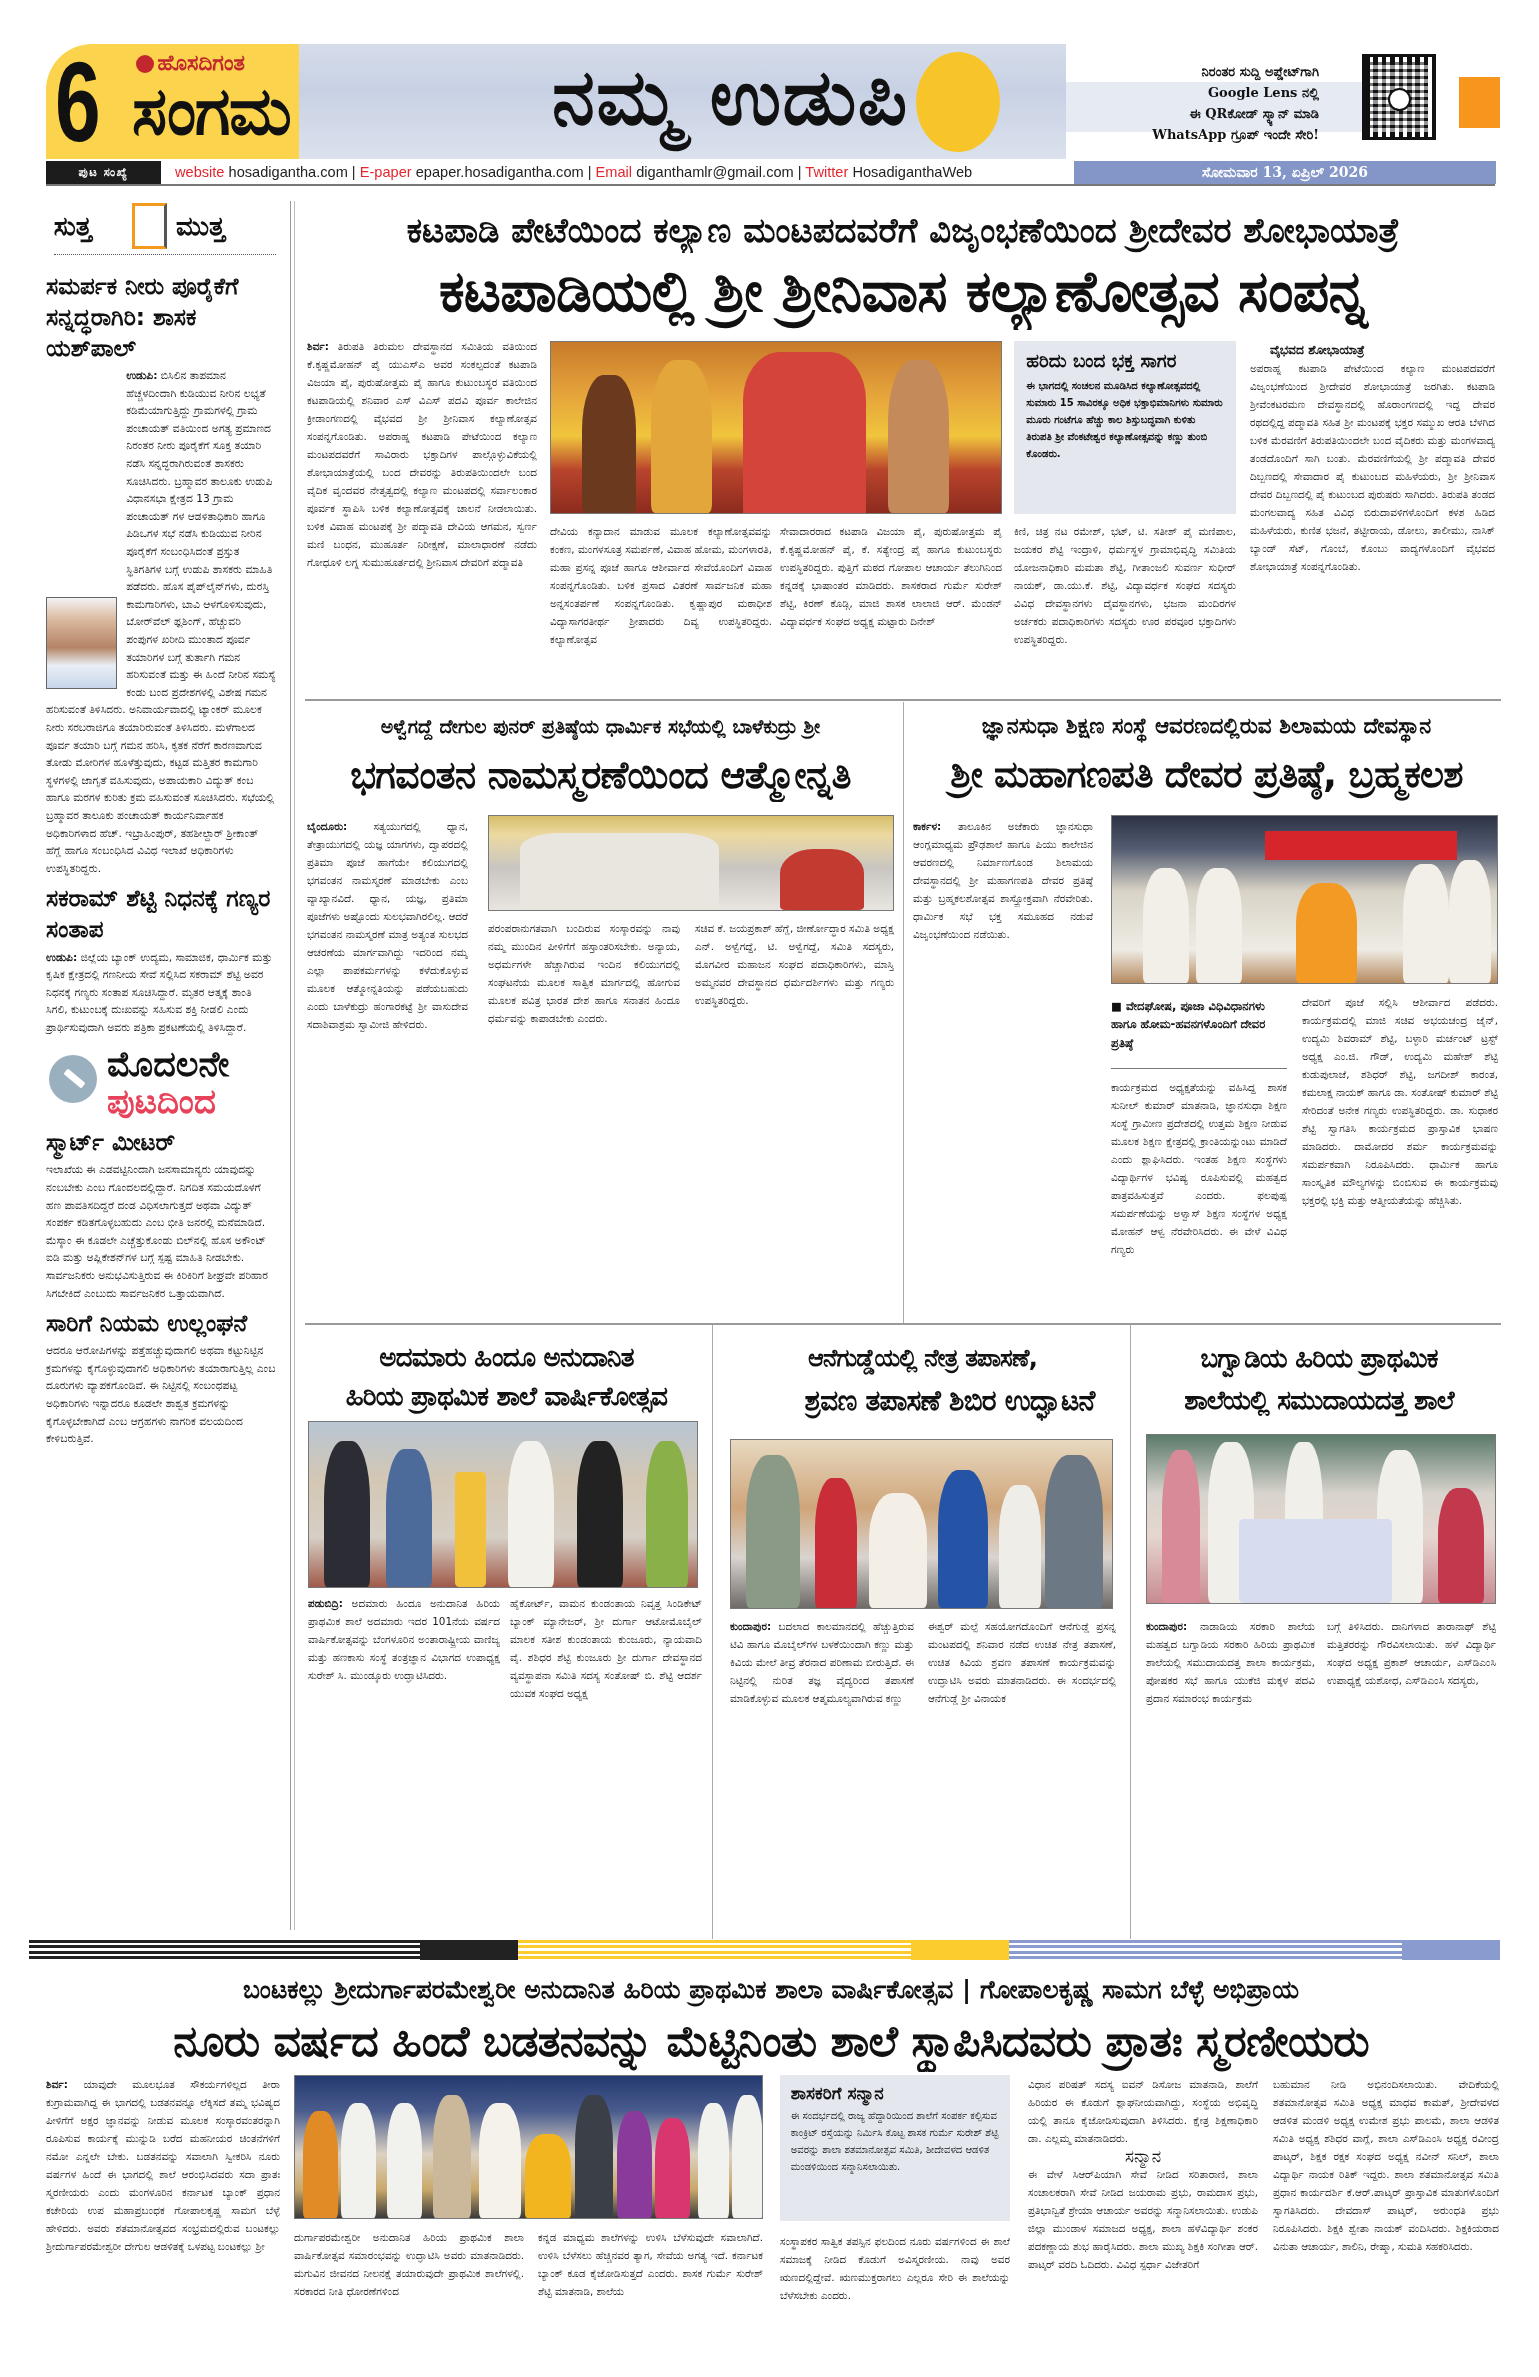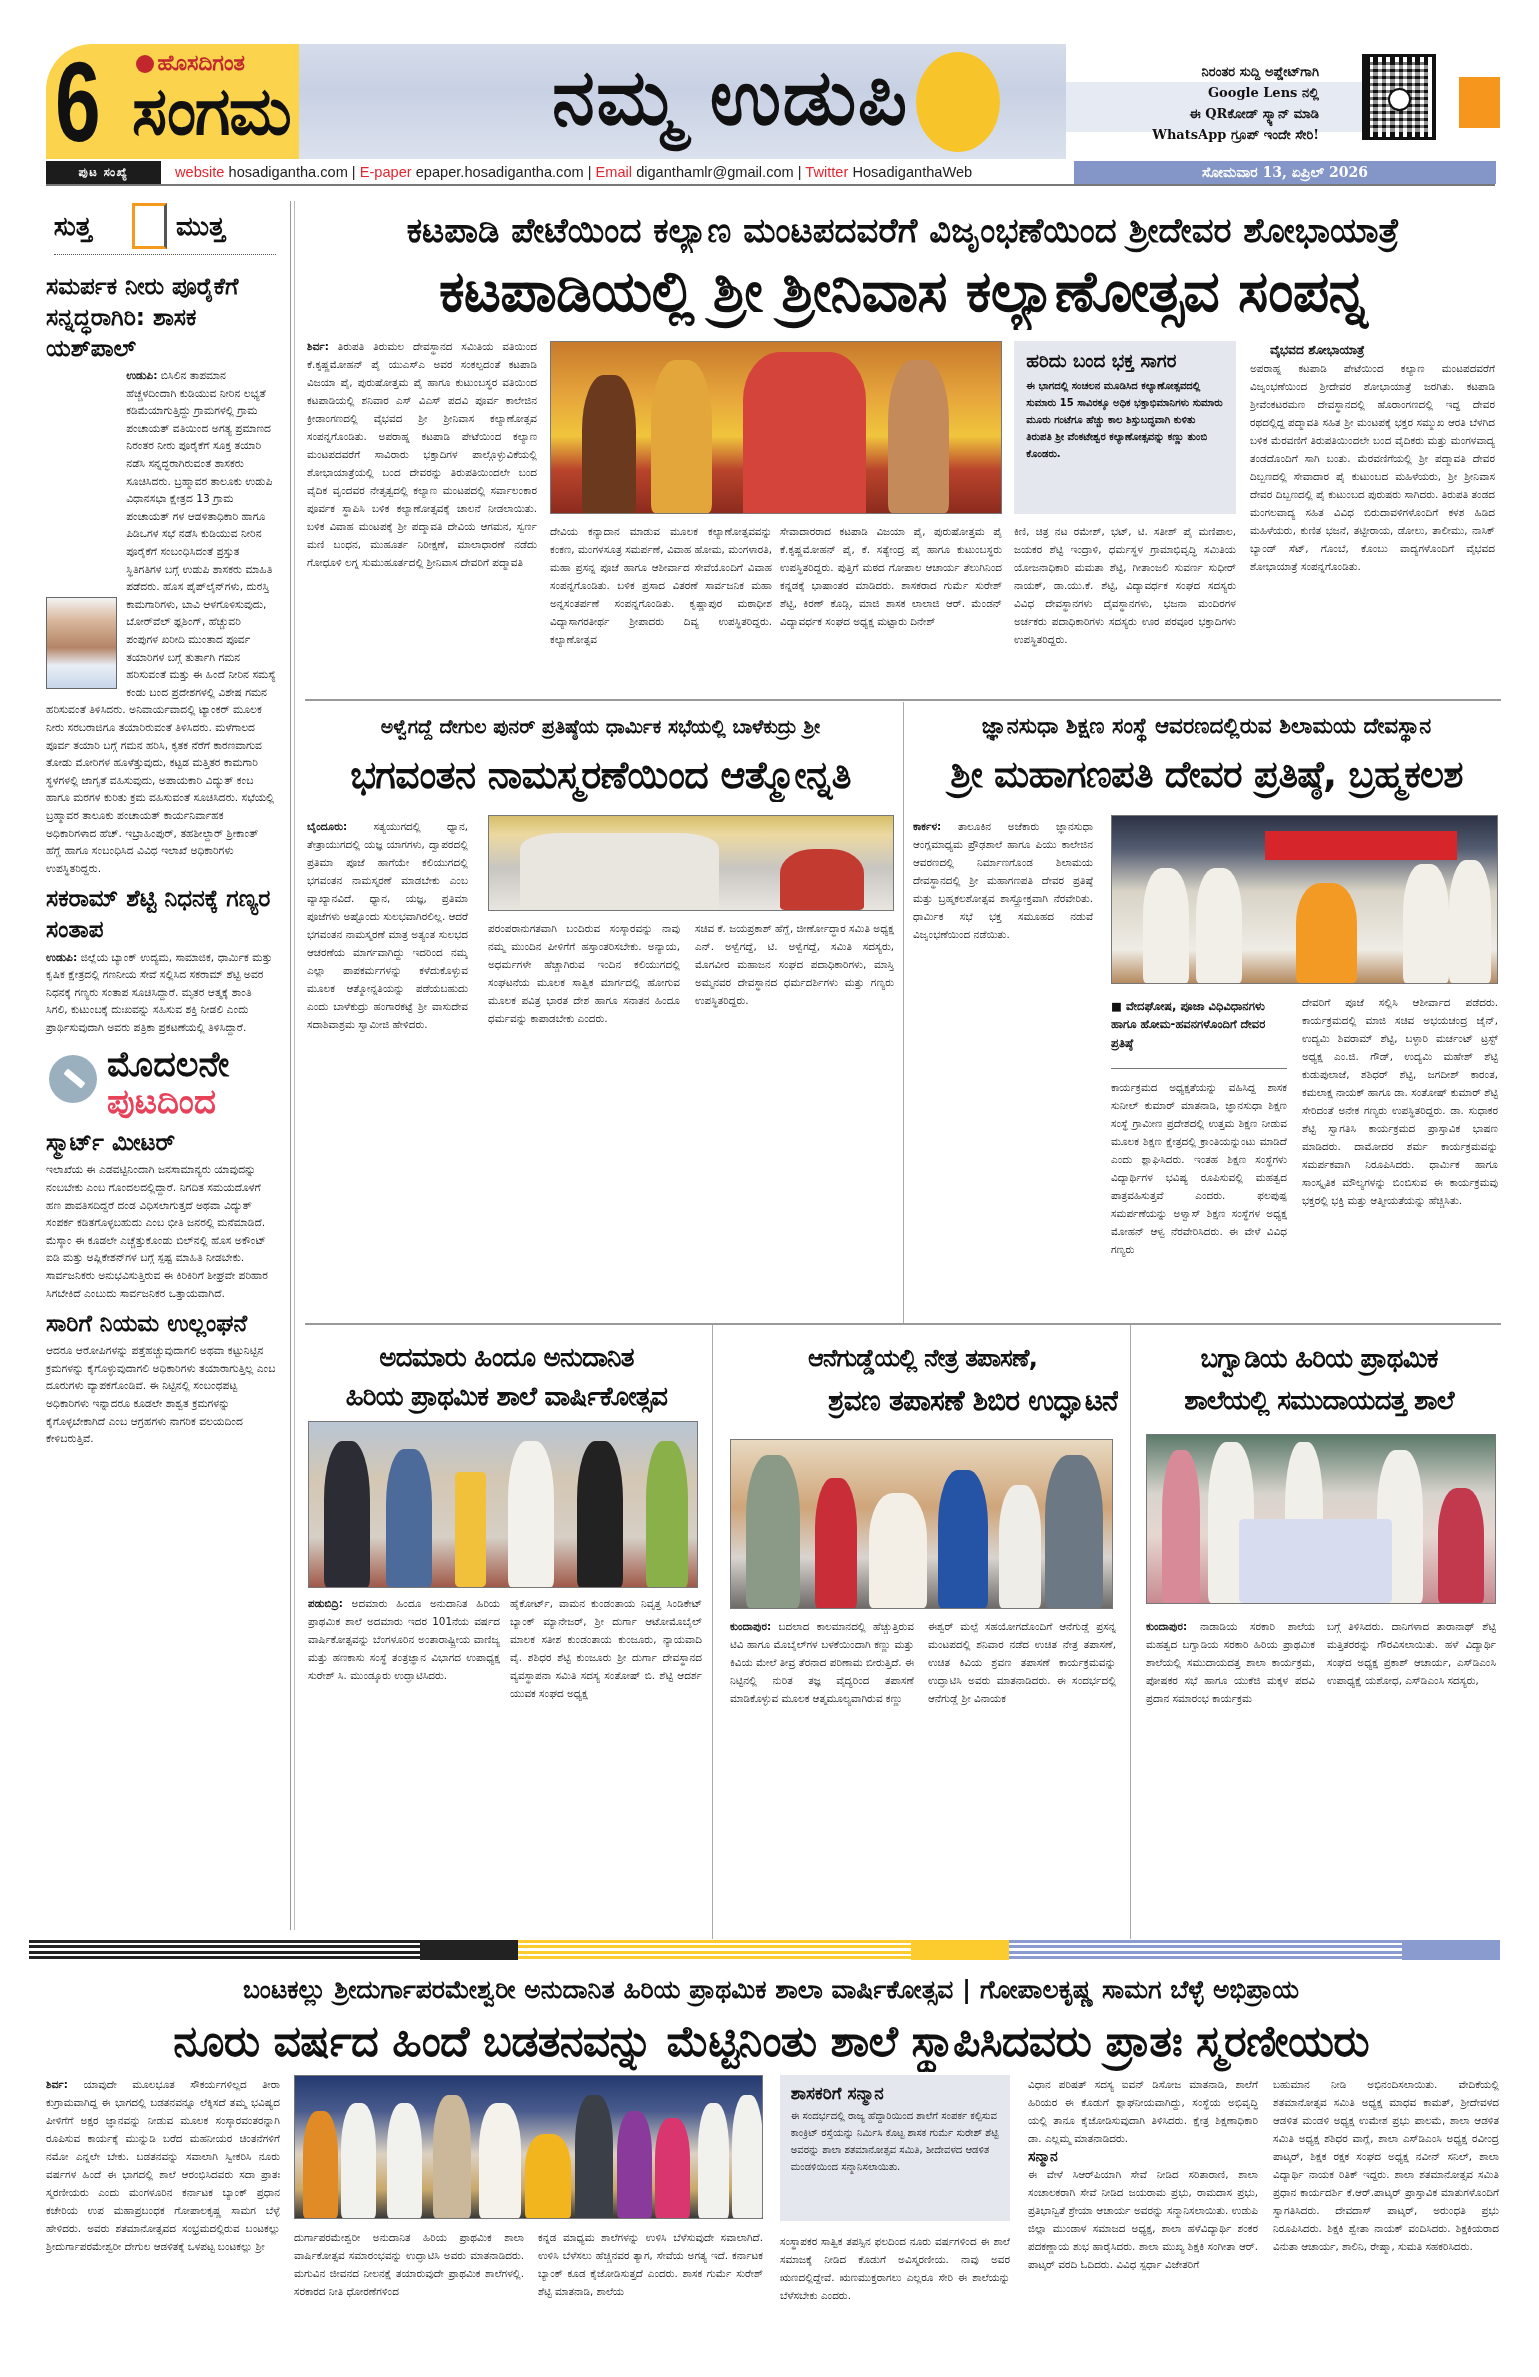--- a/index.html
+++ b/index.html
@@ -239,21 +239,21 @@
     <div class="person" style="left:199px;width:46px;height:146px;background:#f3f1ec;"></div>
     <div class="person" style="left:268px;width:46px;height:146px;background:#222;"></div>
     <div class="person" style="left:337px;width:42px;height:146px;background:#8ab04a;"></div>
   </div>
   <div class="body-text" style="position:absolute;left:308px;top:1594px;width:192px;height:337px;overflow:hidden;"><b>ಪಡುಬಿದ್ರಿ:</b> <span>ಅದಮಾರು ಹಿಂದೂ ಅನುದಾನಿತ ಹಿರಿಯ ಪ್ರಾಥಮಿಕ ಶಾಲೆ ಅದಮಾರು ಇದರ 101ನೆಯ ವರ್ಷದ ವಾರ್ಷಿಕೋತ್ಸವನ್ನು ಬೆಂಗಳೂರಿನ ಅಂತಾರಾಷ್ಟ್ರೀಯ ವಾಣಿಜ್ಯ ಮತ್ತು ಹಣಕಾಸು ಸಂಸ್ಥೆ ತಂತ್ರಜ್ಞಾನ ವಿಭಾಗದ ಉಪಾಧ್ಯಕ್ಷ ಸುರೇಶ್ ಸಿ. ಮುಂಡ್ಕೂರು ಉದ್ಘಾಟಿಸಿದರು.</span></div>
   <div class="body-text" style="position:absolute;left:510px;top:1594px;width:192px;height:337px;overflow:hidden;">ಹೈಕೋರ್ಟ್, ವಾಮನ ಕುಂಡಂತಾಯ ನಿವೃತ್ತ ಸಿಂಡಿಕೇಟ್ ಬ್ಯಾಂಕ್ ಮ್ಯಾನೇಜರ್, ಶ್ರೀ ದುರ್ಗಾ ಆಟೋಮೊಬೈಲ್ ಮಾಲಕ ಸತೀಶ ಕುಂಡಂತಾಯ ಕುಂಜೂರು, ನ್ಯಾಯವಾದಿ ವೈ. ಶಶಿಧರ ಶೆಟ್ಟಿ ಕುಂಜೂರು ಶ್ರೀ ದುರ್ಗಾ ದೇವಸ್ಥಾನದ ವ್ಯವಸ್ಥಾಪನಾ ಸಮಿತಿ ಸದಸ್ಯ ಸಂತೋಷ್ ಬಿ. ಶೆಟ್ಟಿ ಆದರ್ಶ ಯುವಕ ಸಂಘದ ಅಧ್ಯಕ್ಷ</div>
 </section>
 
 <section>
   <h2 class="headline" style="position:absolute;left:721px;top:1338px;width:403px;font-size:24px;line-height:41px;">ಆನೆಗುಡ್ಡೆಯಲ್ಲಿ ನೇತ್ರ ತಪಾಸಣೆ,</h2>
-  <h2 class="headline" style="position:absolute;left:715px;top:1380px;width:403px;font-size:28px;line-height:41px;text-align:right;">ಶ್ರವಣ ತಪಾಸಣೆ ಶಿಬಿರ ಉದ್ಘಾಟನೆ</h2>
+  <h2 class="headline" style="position:absolute;left:748px;top:1380px;width:403px;font-size:28px;line-height:41px;">ಶ್ರವಣ ತಪಾಸಣೆ ಶಿಬಿರ ಉದ್ಘಾಟನೆ</h2>
   <div class="photo ph-stage5" style="left:730px;top:1439px;width:383px;height:170px;">
     <div class="person" style="left:15.3px;width:54px;height:153px;background:#8a9a86;"></div>
     <div class="person" style="left:84px;width:42px;height:130px;background:#c92d37;"></div>
     <div class="person" style="left:138px;width:58px;height:115px;background:#f4efe6;"></div>
     <div class="person" style="left:207px;width:50px;height:138px;background:#2553a6;"></div>
     <div class="person" style="left:268px;width:42px;height:123px;background:#efede8;"></div>
     <div class="person" style="left:314px;width:58px;height:153px;background:#6d7885;"></div>
   </div>
   <div class="body-text" style="position:absolute;left:730px;top:1617px;width:184px;height:314px;overflow:hidden;"><b>ಕುಂದಾಪುರ:</b> <span>ಬದಲಾದ ಕಾಲಮಾನದಲ್ಲಿ ಹೆಚ್ಚುತ್ತಿರುವ ಟಿವಿ ಹಾಗೂ ಮೊಬೈಲ್‌ಗಳ ಬಳಕೆಯಿಂದಾಗಿ ಕಣ್ಣು ಮತ್ತು ಕಿವಿಯ ಮೇಲೆ ತೀವ್ರ ತೆರನಾದ ಪರಿಣಾಮ ಬೀರುತ್ತಿದೆ. ಈ ನಿಟ್ಟಿನಲ್ಲಿ ನುರಿತ ತಜ್ಞ ವೈದ್ಯರಿಂದ ತಪಾಸಣೆ ಮಾಡಿಕೊಳ್ಳುವ ಮೂಲಕ ಆತ್ಮಮೂಲ್ಯವಾಗಿರುವ ಕಣ್ಣು</span></div>
   <div class="body-text" style="position:absolute;left:928px;top:1617px;width:188px;height:314px;overflow:hidden;">ಈಶ್ವರ್ ಮಲ್ಪೆ ಸಹಯೋಗದೊಂದಿಗೆ ಆನೆಗುಡ್ಡೆ ಪ್ರಸನ್ನ ಮಂಟಪದಲ್ಲಿ ಶನಿವಾರ ನಡೆದ ಉಚಿತ ನೇತ್ರ ತಪಾಸಣೆ, ಉಚಿತ ಕಿವಿಯ ಶ್ರವಣ ತಪಾಸಣೆ ಕಾರ್ಯಕ್ರಮವನ್ನು ಉದ್ಘಾಟಿಸಿ ಅವರು ಮಾತನಾಡಿದರು. ಈ ಸಂದರ್ಭದಲ್ಲಿ ಆನೆಗುಡ್ಡೆ ಶ್ರೀ ವಿನಾಯಕ</div>
@@ -306,18 +306,18 @@
   <div class="body-text" style="position:absolute;left:538px;top:2228px;width:225px;height:142px;overflow:hidden;">ಕನ್ನಡ ಮಾಧ್ಯಮ ಶಾಲೆಗಳನ್ನು ಉಳಿಸಿ ಬೆಳೆಸುವುದೇ ಸವಾಲಾಗಿದೆ. ಉಳಿಸಿ ಬೆಳೆಸಲು ಹೆಚ್ಚಿನವರ ತ್ಯಾಗ, ಸೇವೆಯ ಅಗತ್ಯ ಇದೆ. ಕರ್ನಾಟಕ ಬ್ಯಾಂಕ್ ಕೂಡ ಕೈಜೋಡಿಸುತ್ತದೆ ಎಂದರು. ಶಾಸಕ ಗುರ್ಮೆ ಸುರೇಶ್ ಶೆಟ್ಟಿ ಮಾತನಾಡಿ, ಶಾಲೆಯ</div>
 
   <div class="infobox" style="left:780px;top:2075px;width:230px;height:146px;padding:7.7px 10.7px;">
     <div class="ib-head" style="font-size:17px;">ಶಾಸಕರಿಗೆ ಸನ್ಮಾನ</div>
     <div class="ib-text" style="font-size:10px;line-height:17px;font-weight:normal;">ಈ ಸಂದರ್ಭದಲ್ಲಿ ರಾಜ್ಯ ಹೆದ್ದಾರಿಯಿಂದ ಶಾಲೆಗೆ ಸಂಪರ್ಕ ಕಲ್ಪಿಸುವ ಕಾಂಕ್ರಿಟ್ ರಸ್ತೆಯನ್ನು ನಿರ್ಮಿಸಿ ಕೊಟ್ಟ ಶಾಸಕ ಗುರ್ಮೆ ಸುರೇಶ್ ಶೆಟ್ಟಿ ಅವರನ್ನು ಶಾಲಾ ಶತಮಾನೋತ್ಸವ ಸಮಿತಿ, ಶೀದೇವಳದ ಆಡಳಿತ ಮಂಡಳಿಯಿಂದ ಸನ್ಮಾನಿಸಲಾಯಿತು.</div>
   </div>
   <div class="body-text" style="position:absolute;left:780px;top:2232px;width:230px;height:138px;overflow:hidden;">ಸಂಸ್ಥಾಪಕರ ಸಾತ್ವಿಕ ತಪಸ್ಸಿನ ಫಲದಿಂದ ನೂರು ವರ್ಷಗಳಿಂದ ಈ ಶಾಲೆ ಸಮಾಜಕ್ಕೆ ನೀಡಿದ ಕೊಡುಗೆ ಅವಿಸ್ಮರಣೀಯ. ನಾವು ಅವರ ಋಣದಲ್ಲಿದ್ದೇವೆ. ಋಣಮುಕ್ತರಾಗಲು ಎಲ್ಲರೂ ಸೇರಿ ಈ ಶಾಲೆಯನ್ನು ಬೆಳೆಸಬೇಕು ಎಂದರು.</div>
 
   <div style="position:absolute;left:1028px;top:2075px;width:230px;height:295px;overflow:hidden;">
     <div class="body-text">ವಿಧಾನ ಪರಿಷತ್ ಸದಸ್ಯ ಐವನ್ ಡಿಸೋಜ ಮಾತನಾಡಿ, ಶಾಲೆಗೆ ಹಿರಿಯರ ಈ ಕೊಡುಗೆ ಶ್ಲಾಘನೀಯವಾಗಿದ್ದು, ಸಂಸ್ಥೆಯ ಅಭಿವೃದ್ಧಿ ಯಲ್ಲಿ ತಾನೂ ಕೈಜೋಡಿಸುವುದಾಗಿ ತಿಳಿಸಿದರು. ಕ್ಷೇತ್ರ ಶಿಕ್ಷಣಾಧಿಕಾರಿ ಡಾ. ಎಲ್ಲಮ್ಮ ಮಾತನಾಡಿದರು.</div>
-    <div style="font-weight:700;font-size:14px;line-height:18.4px;">ಸನ್ಮಾನ</div>
+    <div style="font-weight:400;font-size:17px;line-height:18.4px;text-align:center;">ಸನ್ಮಾನ</div>
     <div class="body-text">ಈ ವೇಳೆ ಸಿಆರ್‌ಪಿಯಾಗಿ ಸೇವೆ ನೀಡಿದ ಸರಿತಾರಾಣಿ, ಶಾಲಾ ಸಂಚಾಲಕರಾಗಿ ಸೇವೆ ನೀಡಿದ ಜಯರಾಮ ಪ್ರಭು, ರಾಮದಾಸ ಪ್ರಭು, ಪ್ರತಿಭಾನ್ವಿತೆ ಶ್ರೇಯಾ ಆಚಾರ್ಯ ಅವರನ್ನು ಸನ್ಮಾನಿಸಲಾಯಿತು. ಉಡುಪಿ ಜಿಲ್ಲಾ ಮುಂಡಾಳ ಸಮಾಜದ ಅಧ್ಯಕ್ಷ, ಶಾಲಾ ಹಳೆವಿದ್ಯಾರ್ಥಿ ಶಂಕರ ಪದಕಣ್ಣಾಯ ಶುಭ ಹಾರೈಸಿದರು. ಶಾಲಾ ಮುಖ್ಯ ಶಿಕ್ಷಕಿ ಸಂಗೀತಾ ಆರ್. ಪಾಟ್ಕರ್ ವರದಿ ಓದಿದರು. ವಿವಿಧ ಸ್ಪರ್ಧಾ ವಿಜೇತರಿಗೆ</div>
   </div>
   <div class="body-text" style="position:absolute;left:1273px;top:2075px;width:226px;height:295px;overflow:hidden;">ಬಹುಮಾನ ನೀಡಿ ಅಭಿನಂದಿಸಲಾಯಿತು. ವೇದಿಕೆಯಲ್ಲಿ ಶತಮಾನೋತ್ಸವ ಸಮಿತಿ ಅಧ್ಯಕ್ಷ ಮಾಧವ ಕಾಮತ್, ಶ್ರೀದೇವಳದ ಆಡಳಿತ ಮಂಡಳಿ ಅಧ್ಯಕ್ಷ ಉಮೇಶ ಪ್ರಭು ಪಾಲಮೆ, ಶಾಲಾ ಆಡಳಿತ ಸಮಿತಿ ಅಧ್ಯಕ್ಷ ಶಶಿಧರ ವಾಗ್ಲೆ, ಶಾಲಾ ಎಸ್‌ಡಿಎಂಸಿ ಅಧ್ಯಕ್ಷ ರವೀಂದ್ರ ಪಾಟ್ಕರ್, ಶಿಕ್ಷಕ ರಕ್ಷಕ ಸಂಘದ ಅಧ್ಯಕ್ಷ ನವೀನ್ ಸನಿಲ್, ಶಾಲಾ ವಿದ್ಯಾರ್ಥಿ ನಾಯಕ ರಿತಿಕ್ ಇದ್ದರು. ಶಾಲಾ ಶತಮಾನೋತ್ಸವ ಸಮಿತಿ ಪ್ರಧಾನ ಕಾರ್ಯದರ್ಶಿ ಕೆ.ಆರ್.ಪಾಟ್ಕರ್ ಪ್ರಾಸ್ತಾವಿಕ ಮಾತುಗಳೊಂದಿಗೆ ಸ್ವಾಗತಿಸಿದರು. ದೇವದಾಸ್ ಪಾಟ್ಕರ್, ಅರುಂಧತಿ ಪ್ರಭು ನಿರೂಪಿಸಿದರು. ಶಿಕ್ಷಕಿ ಶ್ವೇತಾ ನಾಯಕ್ ವಂದಿಸಿದರು. ಶಿಕ್ಷಕಿಯರಾದ ವಿನುತಾ ಆಚಾರ್ಯ, ಶಾಲಿನಿ, ರೇಷ್ಮಾ, ಸುಮತಿ ಸಹಕರಿಸಿದರು.</div>
 </section>
 
 
 </body></html>

